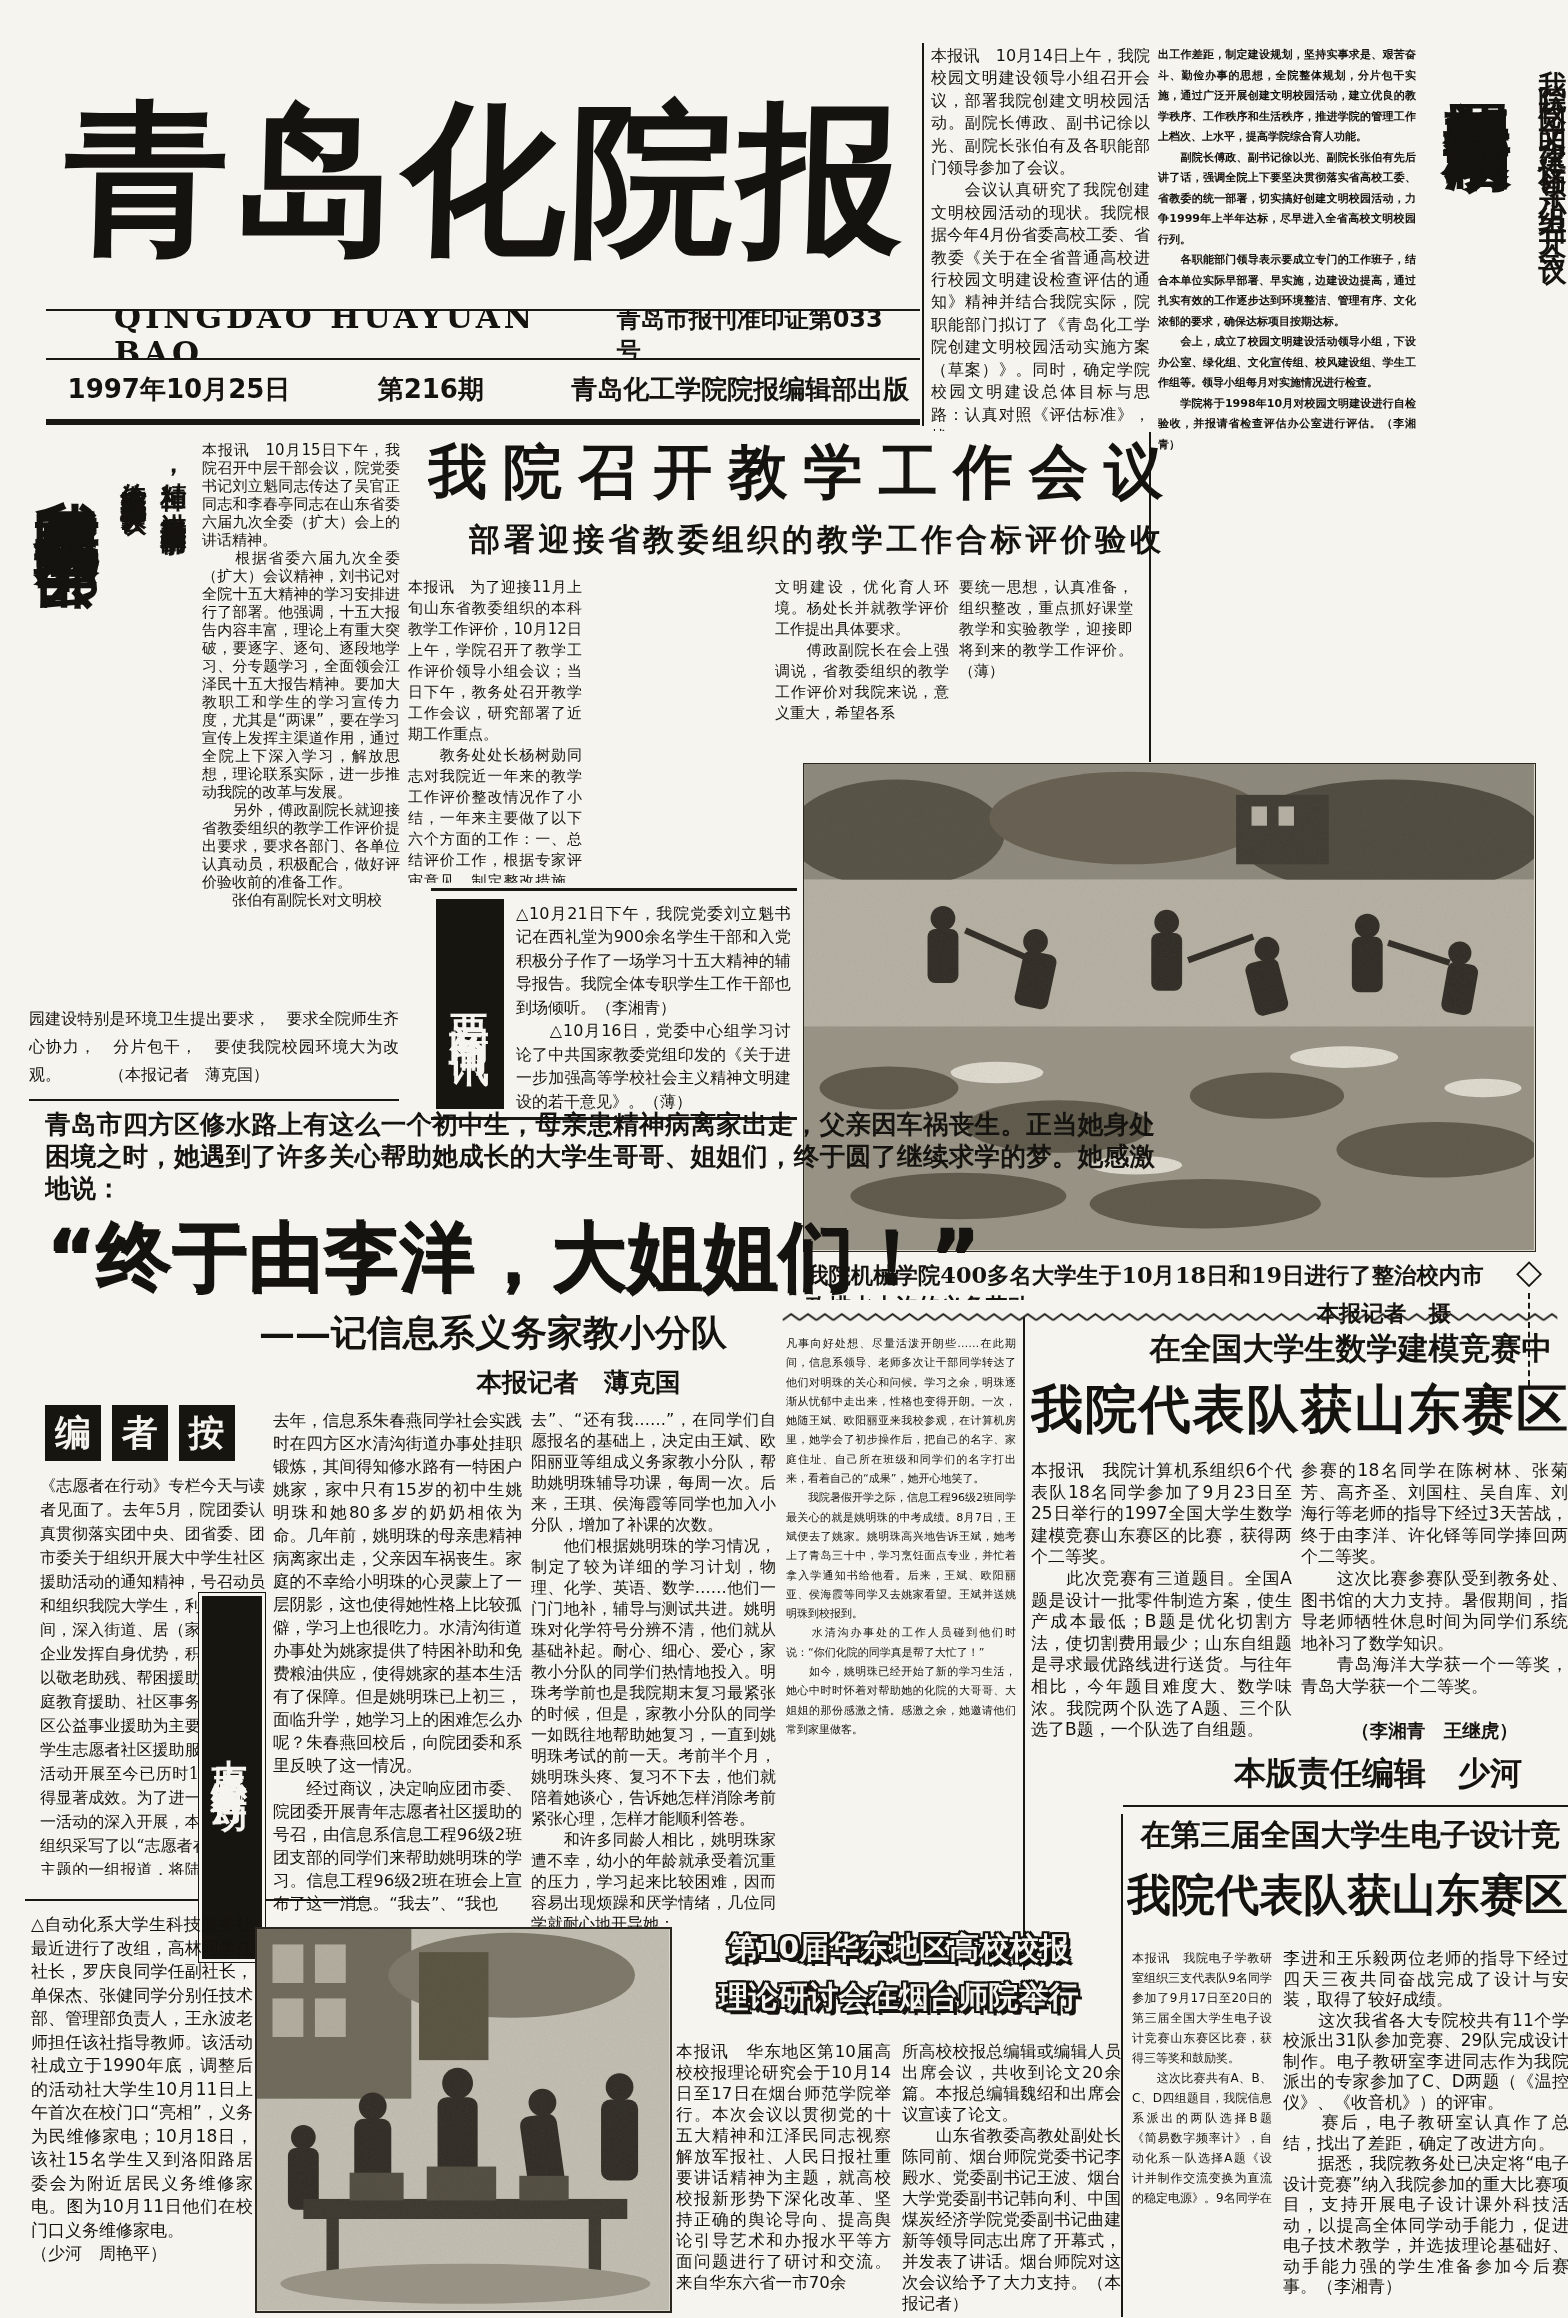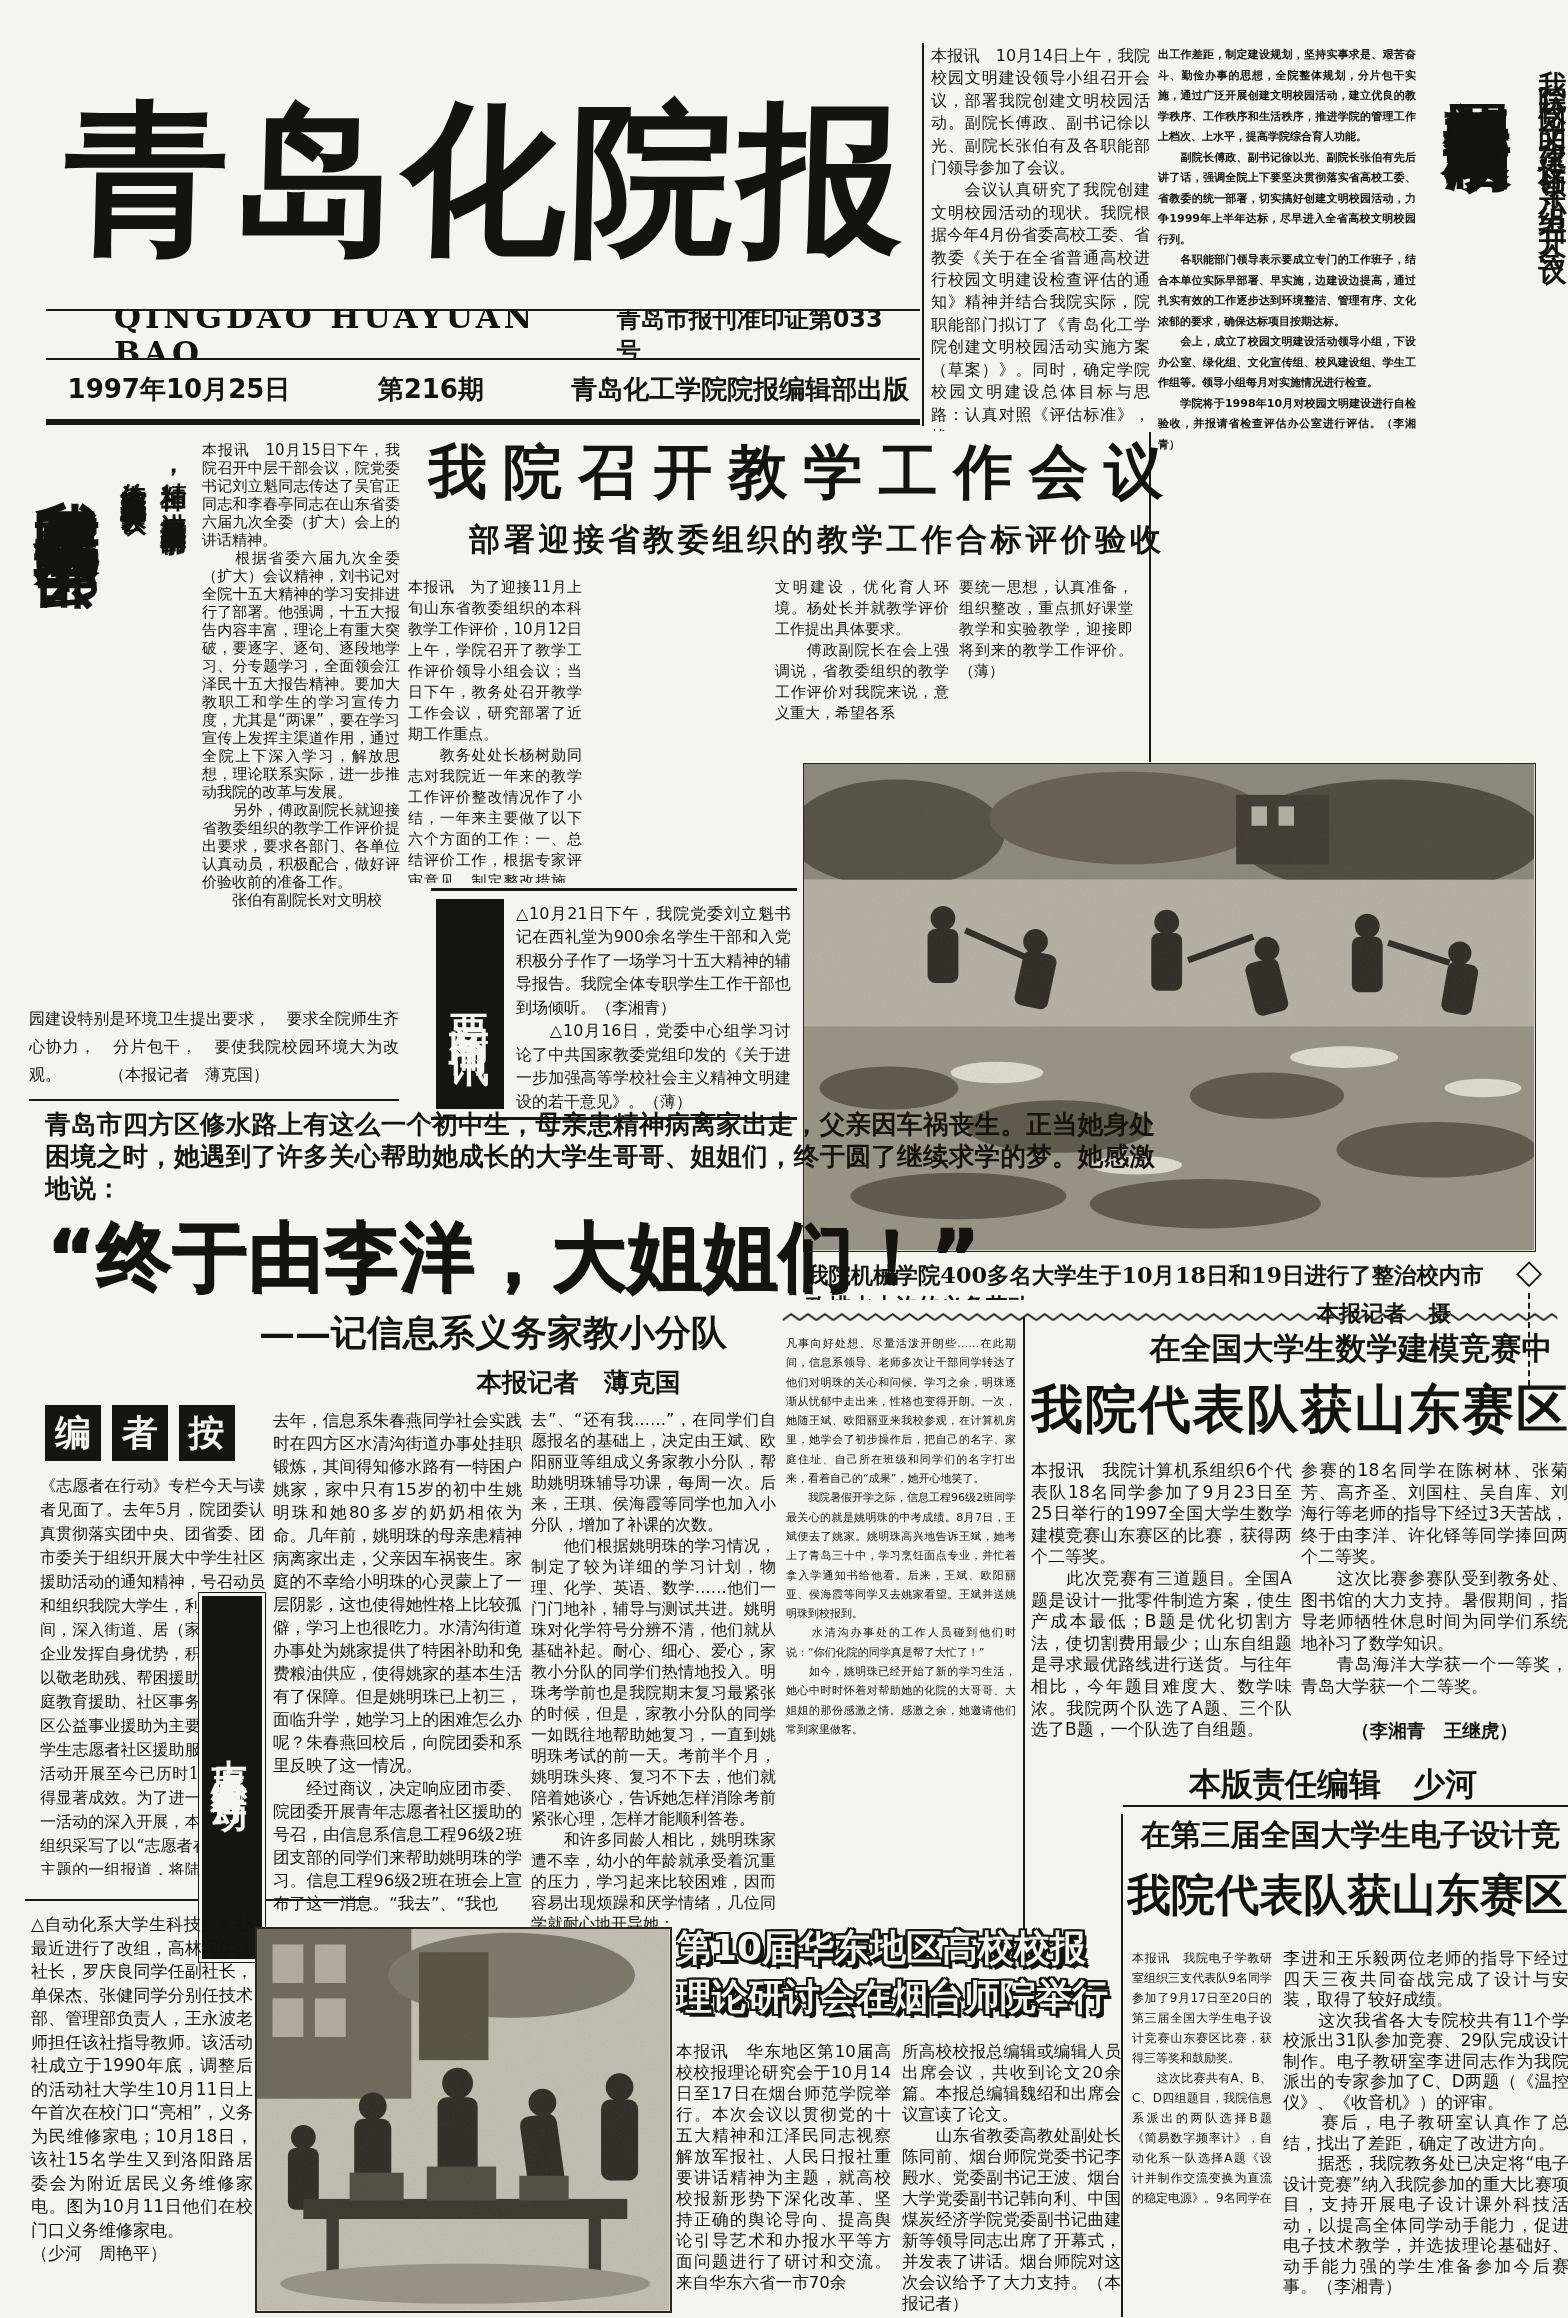--- a/index.html
+++ b/index.html
@@ -95,36 +95,36 @@
   #ft-col2{left:531px;top:1409px;width:245px;height:560px;font-size:16px;line-height:21px;}
   #ft-col3{left:786px;top:1334px;width:230px;height:560px;font-size:11px;line-height:19.3px;}
 
   
   #mc-kick{left:1135px;top:1328px;width:432px;height:39px;font-size:31px;font-weight:900;text-align:center;}
   #mc-head{left:1031px;top:1372px;width:537px;height:73px;font-size:52px;font-weight:900;
     line-height:73px;text-align:justify;text-align-last:justify;}
   #mc-col1{left:1031px;top:1460px;width:261px;height:284px;font-size:17px;line-height:21.6px;}
   #mc-col2{left:1301px;top:1460px;width:267px;height:255px;font-size:17px;line-height:21.6px;}
   #mc-sig{left:1301px;top:1718px;width:267px;height:28px;font-size:18.5px;text-align:center;font-weight:600;}
-  #mc-editor{left:1189px;top:1752px;width:378px;height:43px;font-size:32px;font-weight:900;text-align:left;margin-top:11px;}
+  #mc-editor{left:1189px;top:1752px;width:378px;height:43px;font-size:32px;font-weight:900;text-align:center;}
 
   
   #ec-kick{left:1133px;top:1815px;width:435px;height:39px;font-size:30px;font-weight:900;text-align:center;}
   #ec-head{left:1127px;top:1859px;width:441px;height:71px;font-size:44px;font-weight:900;
     line-height:71px;text-align:justify;text-align-last:justify;}
   #ec-col1{left:1132px;top:1948px;width:140px;height:363px;font-size:12px;line-height:20px;}
   #ec-col2{left:1283px;top:1948px;width:286px;height:363px;font-size:17px;line-height:20.5px;}
 
   
   #rb-text{left:25px;top:1913px;width:222px;height:397px;font-size:17px;line-height:23.5px;margin-left:6px;}
   #photoB{left:255px;top:1927px;width:417px;height:386px;border:2.3px solid #2a271f;background:#d9d6cc;}
 
   
-  #ps-head{left:676px;top:1923px;width:445px;height:103px;font-size:36px;font-weight:900;line-height:49px;
-    color:#f6f4ee;
+  #ps-head{left:676px;top:1923px;width:445px;height:103px;font-size:30px;font-weight:900;line-height:49px;
+    color:#f6f4ee;text-align:center;
     text-shadow:-2.3px -2.3px 0 #15130f,2.3px -2.3px 0 #15130f,-2.3px 2.3px 0 #15130f,2.3px 2.3px 0 #15130f,
       0 -2.3px 0 #15130f,0 2.3px 0 #15130f,-2.3px 0 0 #15130f,2.3px 0 0 #15130f,3.9px 3.9px 0 #15130f;}
   #ps-col1{left:676px;top:2041px;width:215px;height:275px;font-size:16.6px;line-height:21px;}
   #ps-col2{left:902px;top:2041px;width:219px;height:275px;font-size:16.6px;line-height:21px;}
 
   .big-serif{font-family:"DejaVu Serif","Liberation Serif",serif;}
 </style>
 </head>
 <body>
 

